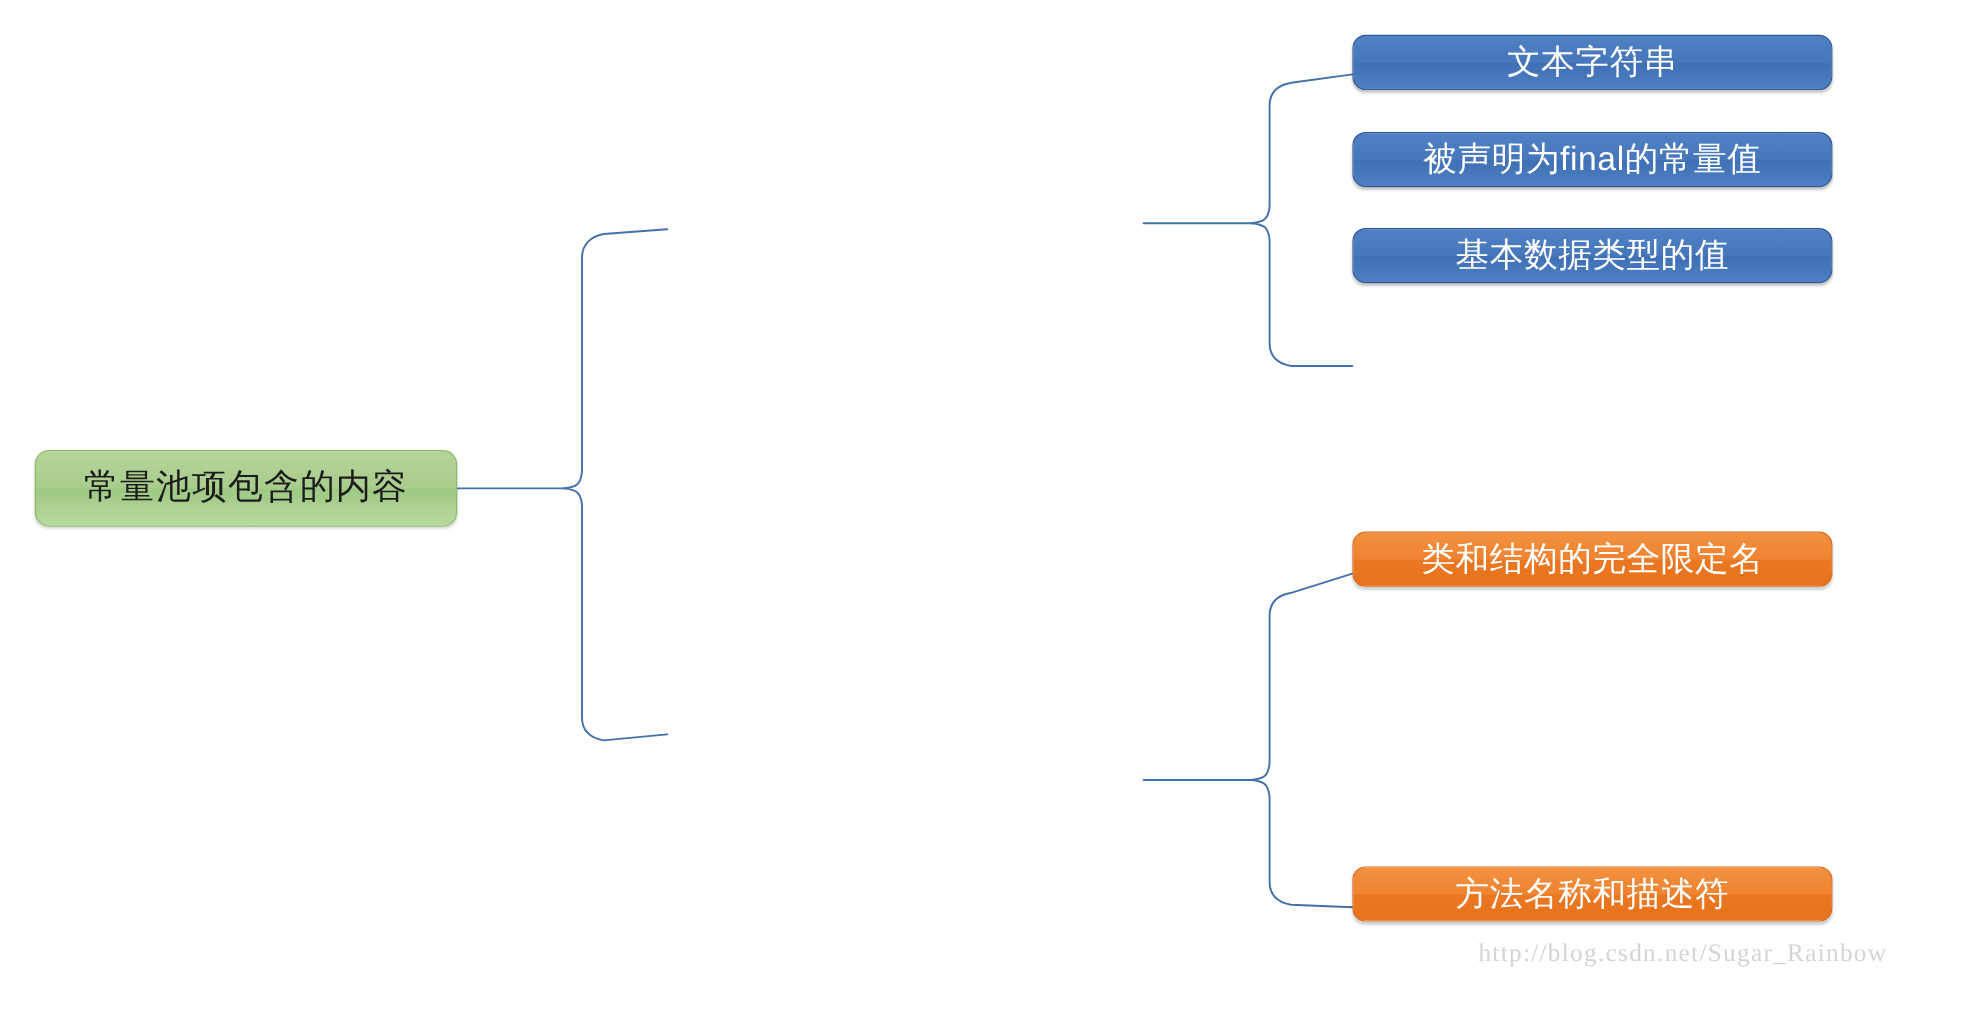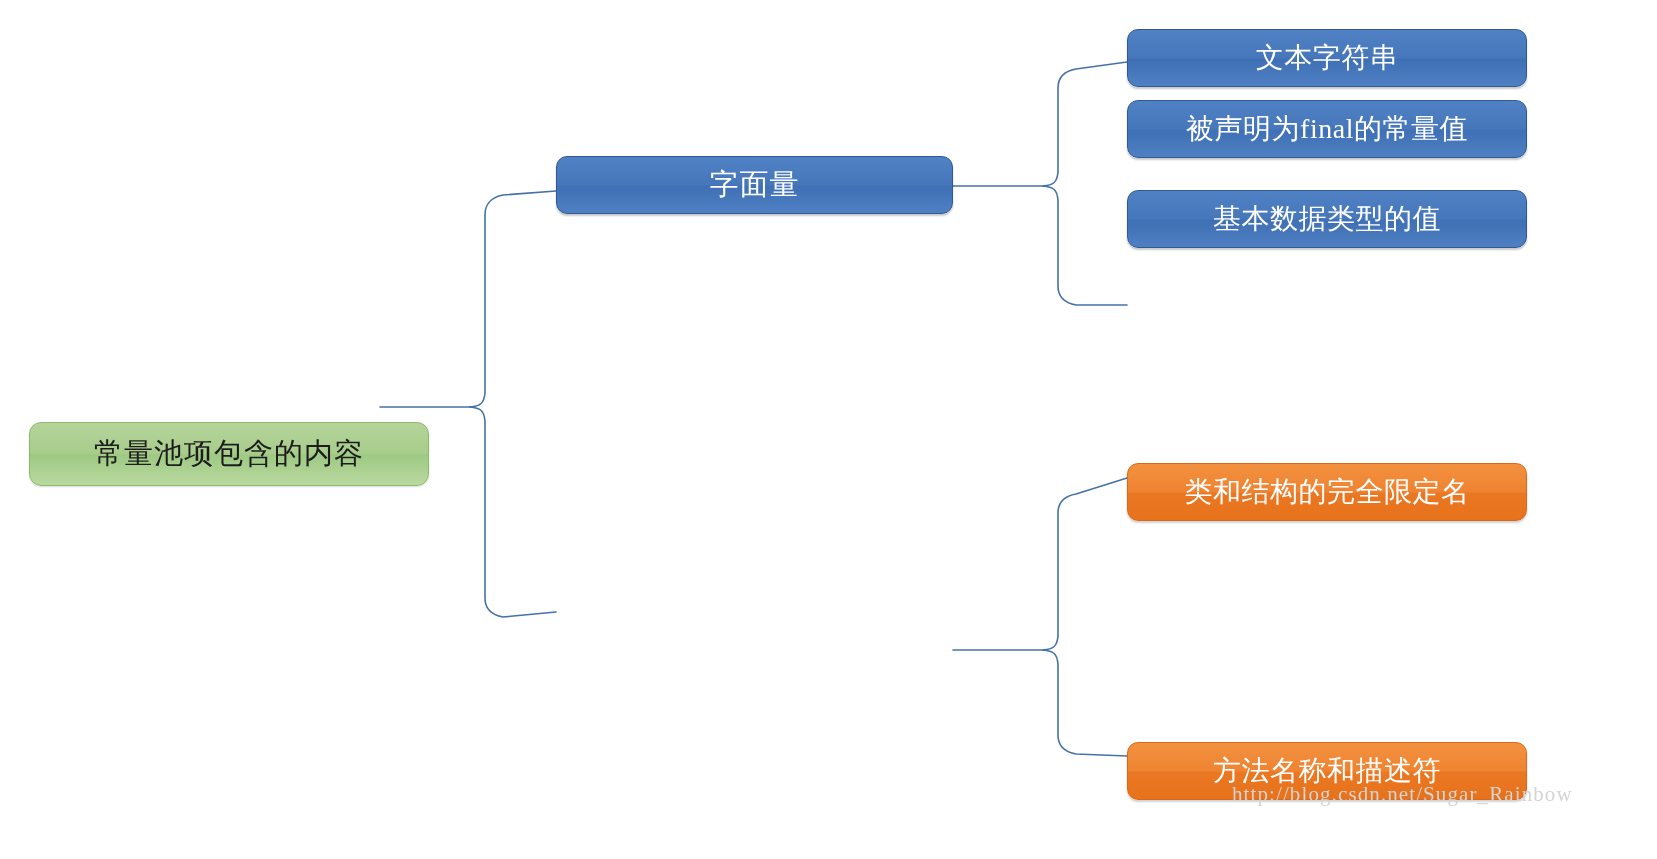--- a/index.html
+++ b/index.html
@@ -42,30 +42,29 @@
     text-align: center;
     line-height: 1.1;
     white-space: nowrap;
     user-select: none;
   }
 
   
   .node--root {
     left: 29px;
     top: 375px;
-    width: 400px;
+    width: 352px;
     height: 64px;
     border-radius: 12px;
     border: 1px solid #8cba68;
     color: #1c1c1c;
     font-size: 29px;
     letter-spacing: 1px;
     background: linear-gradient(180deg, #b5d49a 0%, #a8cd8c 48%, #9ec983 52%, #b9d9a0 100%);
     box-shadow: 0 1px 2px rgba(0,0,0,0.14);
-    margin-top: 47px;
   }
 
   
   .node--branch {
     left: 556px;
     width: 397px;
     height: 58px;
     border-radius: 11px;
     color: #ffffff;
     font-size: 29px;
@@ -81,40 +80,39 @@
     top: 583px;
     background: linear-gradient(180deg, #f2913f 0%, #ef8331 50%, #ea7722 52%, #e8721c 100%);
     border: 1px solid #d9681a;
     box-shadow: 0 2px 2px rgba(0,0,0,0.18);
   }
 
   
   .node--leaf {
     left: 1127px;
     width: 400px;
-    height: 58px;
+    height: 46px;
     border-radius: 11px;
     color: #ffffff;
     font-size: 28px;
     letter-spacing: 0.5px;
   }
   .node--leaf.blue {
     background: linear-gradient(180deg, #4f81c4 0%, #4777bb 50%, #3f6fb4 52%, #4e80c3 100%);
     border: 1px solid #2f5a94;
     box-shadow: 0 2px 2px rgba(0,0,0,0.22);
   }
   .node--leaf.orange {
     background: linear-gradient(180deg, #f2913f 0%, #ef8331 50%, #ea7722 52%, #e8721c 100%);
     border: 1px solid #d9681a;
     box-shadow: 0 2px 2px rgba(0,0,0,0.18);
-    margin-top: 20px;
   }
 
   .leaf-b0 { top: 29px; }
-  .leaf-b1 { top: 100px; font-family: Liberation Serif, serif; }
+  .leaf-b1 { top: 110px; }
   .leaf-b2 { top: 190px; }
   .leaf-b3 { top: 273px; }
 
   .leaf-o0 { top: 443px; }
   .leaf-o1 { top: 583px; }
   .leaf-o2 { top: 722px; }
 
   
   .watermark {
     position: absolute;
@@ -169,21 +167,20 @@
       <path d="M 1043 650
                C 1053 651, 1057 653, 1058 664
                L 1058 735
                C 1058 746, 1065 752, 1076 754
                L 1127 756"></path>
     </g>
   </svg>
 
   <div class="node node--root">常量池项包含的内容</div>
 
-  <div class="node node--branch literal">字面量</div>
 
   <div class="node node--leaf blue leaf-b0">文本字符串</div>
 
   <div class="node node--leaf blue leaf-b1">被声明为final的常量值</div>
 
   <div class="node node--leaf blue leaf-b2">基本数据类型的值</div>
 
 
 
   <div class="node node--leaf orange leaf-o0">类和结构的完全限定名</div>

